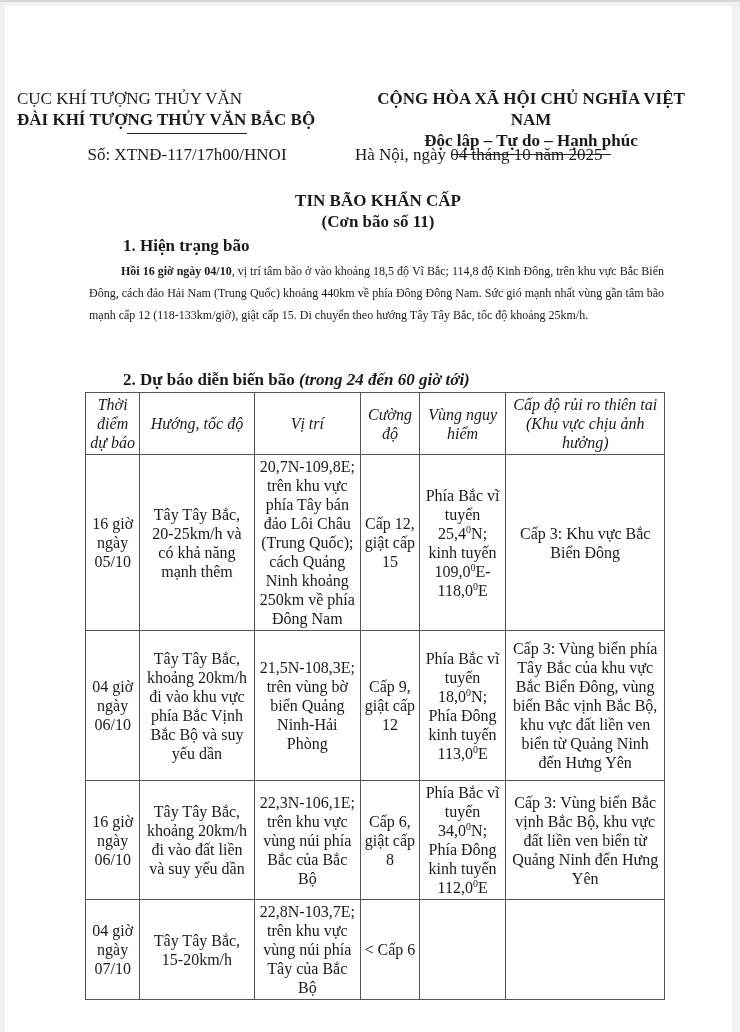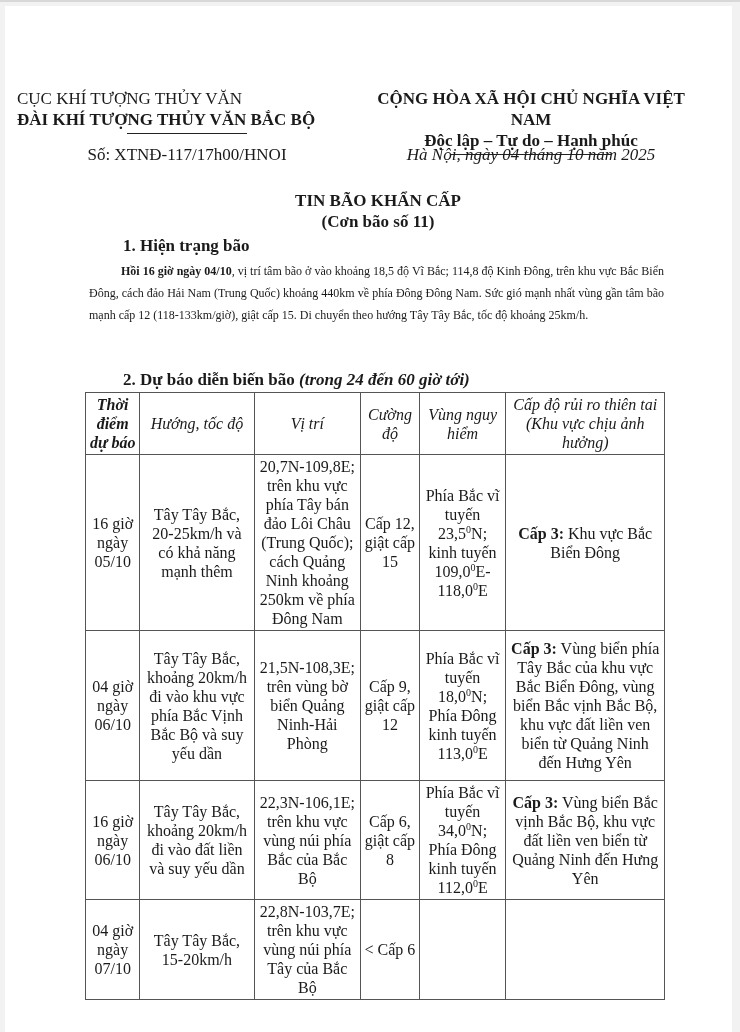--- a/index.html
+++ b/index.html
@@ -15,40 +15,40 @@
   }
   .topline { position: absolute; left: 0; top: 0; width: 740px; height: 2px; background: #d8d8d8; }
   .hdr-left { position: absolute; left: 17px; top: 88px; width: 340px; text-align: left; }
   .hdr-right { position: absolute; left: 355px; top: 88px; width: 352px; text-align: center; }
   .hdr-line1 { font-size: 17px; line-height: 21px; }
   .hdr-line2 { font-size: 17px; font-weight: bold; line-height: 22px; }
   .hdr-right .hdr-line1 { font-weight: bold; }
   .uline { width: 120px; height: 1px; background: #222; margin: 2px auto 0; }
   .uline-r { width: 160px; height: 1px; background: #222; margin: 2px auto 0; }
   .docno { position: absolute; left: 17px; top: 145px; width: 340px; text-align: center; font-size: 17px; }
-  .docdate { position: absolute; left: 355px; top: 145px; width: 352px; text-align: center; font-size: 17px; font-style: italic; }
+  .docdate { position: absolute; left: 355px; top: 145px; width: 352px; text-align: left; font-size: 17px; }
   .title { position: absolute; left: 8px; top: 190px; width: 740px; text-align: center; font-weight: bold; font-size: 17px; line-height: 21px; }
   .sec { position: absolute; left: 123px; font-weight: bold; font-size: 17px; }
   .sec1 { top: 236px; }
   .sec2 { top: 370px; }
   .sec2 i { font-style: italic; }
   .para {
     position: absolute; left: 89px; top: 260px; width: 575px;
     font-size: 12px; line-height: 22px; text-align: justify; text-indent: 32px;
   }
   .para b { font-weight: bold; }
   table {
     position: absolute; left: 85px; top: 392px; width: 580px;
     border-collapse: collapse; font-size: 16px; line-height: 19px;
   }
   td, th { border: 1px solid #555; text-align: center; vertical-align: middle; padding: 2px 3px; }
   th { font-weight: normal; font-style: italic; }
-  .c1 { width: 42px; font-weight: bold; } .c2 { width: 96px; } .c3 { width: 89px; }
+  .c1 { width: 42px; } .c2 { width: 96px; } .c3 { width: 89px; }
   .c4 { width: 46px; margin-top: 12px; } .c5 { width: 71px; } .c6 { width: 136px; }
-  .risk b { font-weight: bold; }
+  .risk b { font-weight: normal; }
   sup { font-size: 10px; line-height: 0; }
 </style>
 </head>
 <body>
 
 <div class="topline"></div>
 <div class="page"></div>
 
 <div class="hdr-left">
   <div class="hdr-line1">CỤC KHÍ TƯỢNG THỦY VĂN</div>
@@ -83,21 +83,21 @@
       <th class="c5">Vùng nguy hiểm</th>
       <th class="c6">Cấp độ rủi ro thiên tai (Khu vực chịu ảnh hưởng)</th>
     </tr>
   </thead>
   <tbody>
     <tr style="height:165px">
       <td>16 giờ ngày 05/10</td>
       <td>Tây Tây Bắc, 20-25km/h và có khả năng mạnh thêm</td>
       <td>20,7N-109,8E; trên khu vực phía Tây bán đảo Lôi Châu (Trung Quốc); cách Quảng Ninh khoảng 250km về phía Đông Nam</td>
       <td>Cấp 12, giật cấp 15</td>
-      <td><span>Phía Bắc vĩ tuyến 23,5</span><sup>0</sup><span>N; kinh tuyến 109,0</span><sup>0</sup><span>E-118,0</span><sup>0</sup><span>E</span></td>
+      <td><span>Phía Bắc vĩ tuyến 25,4</span><sup>0</sup><span>N; kinh tuyến 109,0</span><sup>0</sup><span>E-118,0</span><sup>0</sup><span>E</span></td>
       <td class="risk"><b>Cấp 3:</b><span> Khu vực Bắc Biển Đông</span></td>
     </tr>
     <tr style="height:150px">
       <td>04 giờ ngày 06/10</td>
       <td>Tây Tây Bắc, khoảng 20km/h đi vào khu vực phía Bắc Vịnh Bắc Bộ và suy yếu dần</td>
       <td>21,5N-108,3E; trên vùng bờ biển Quảng Ninh-Hải Phòng</td>
       <td>Cấp 9, giật cấp 12</td>
       <td><span>Phía Bắc vĩ tuyến 18,0</span><sup>0</sup><span>N; Phía Đông kinh tuyến 113,0</span><sup>0</sup><span>E</span></td>
       <td class="risk"><b>Cấp 3:</b><span> Vùng biển phía Tây Bắc của khu vực Bắc Biển Đông, vùng biển Bắc vịnh Bắc Bộ, khu vực đất liền ven biển từ Quảng Ninh đến Hưng Yên</span></td>
     </tr>

